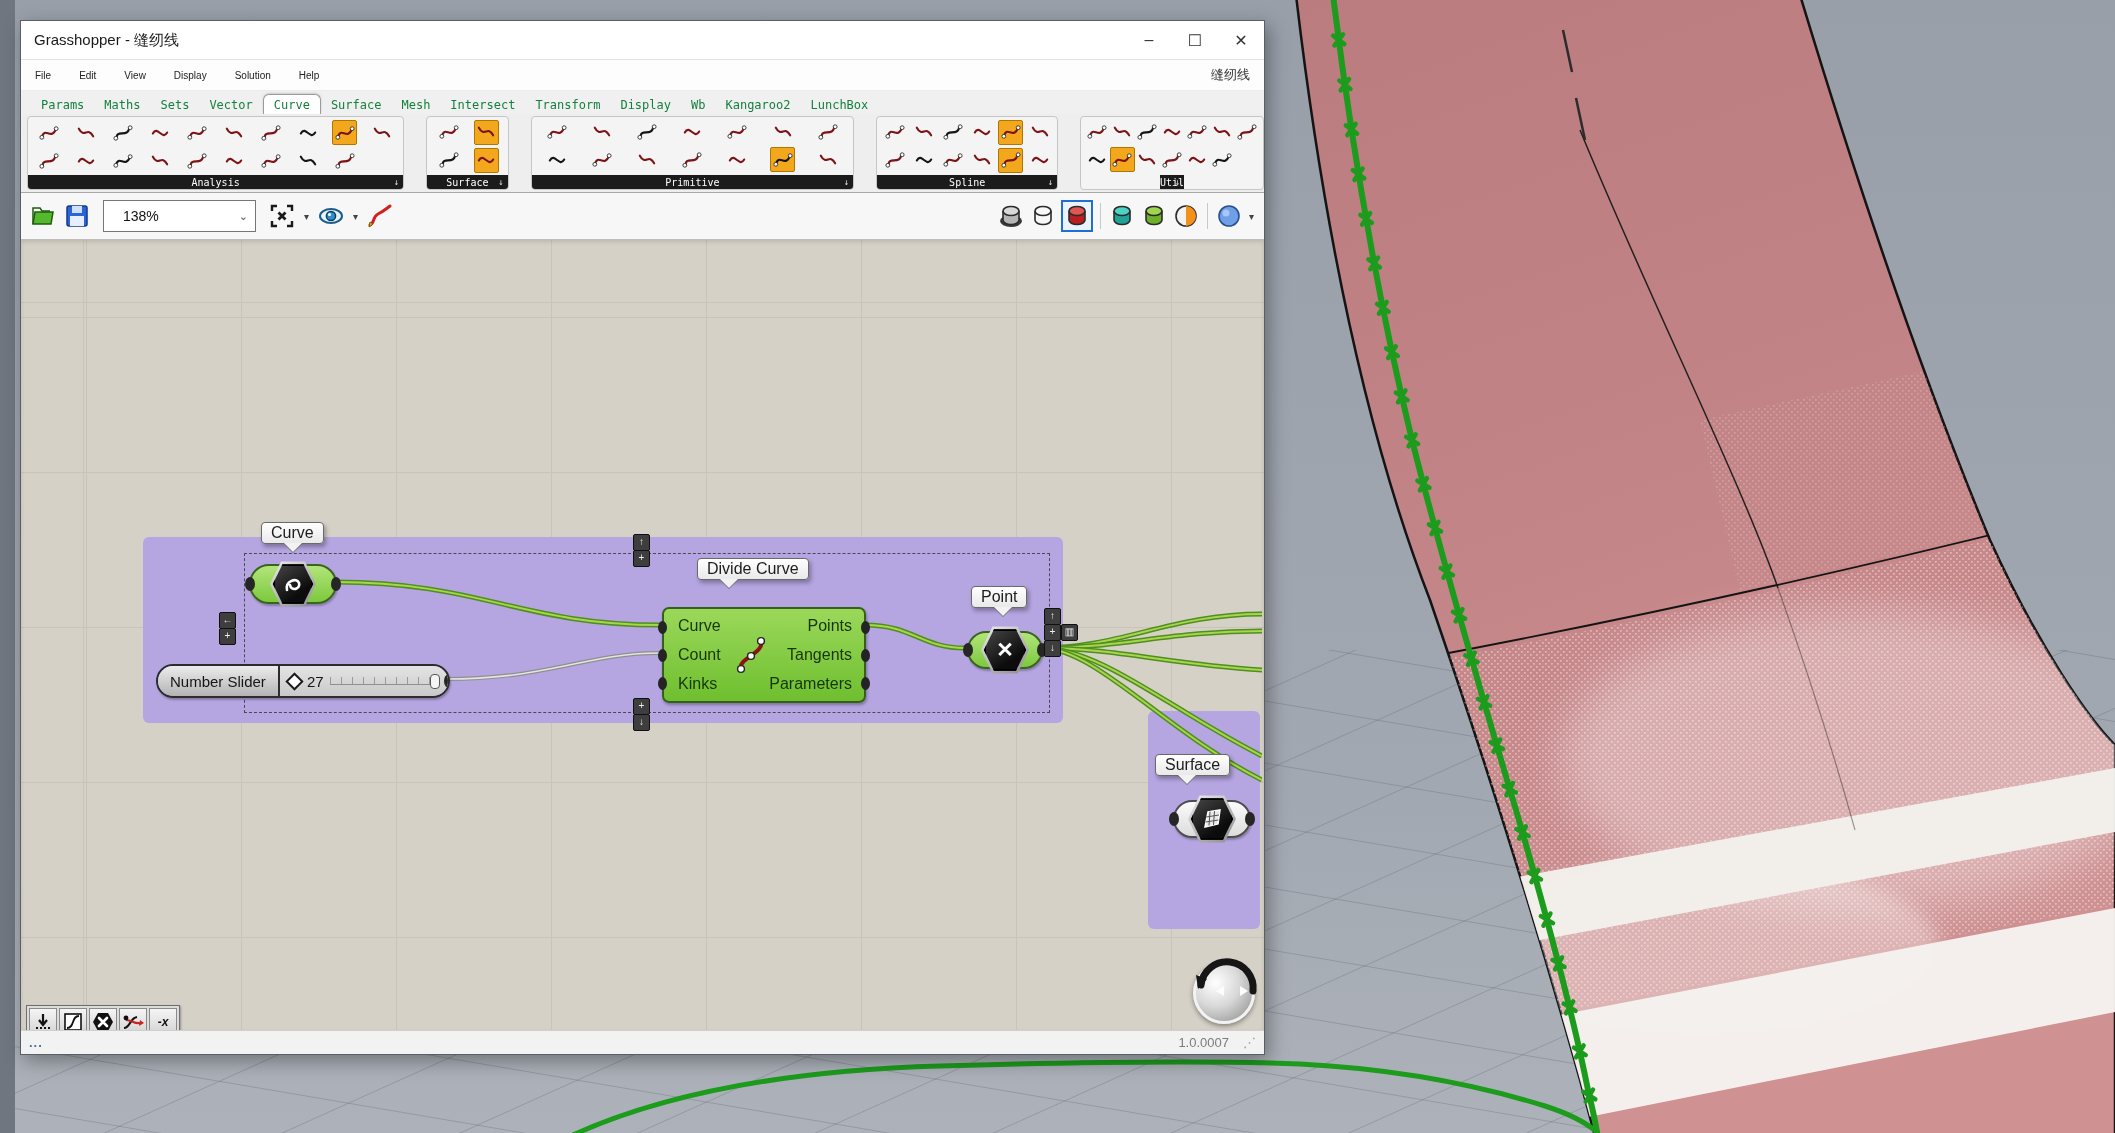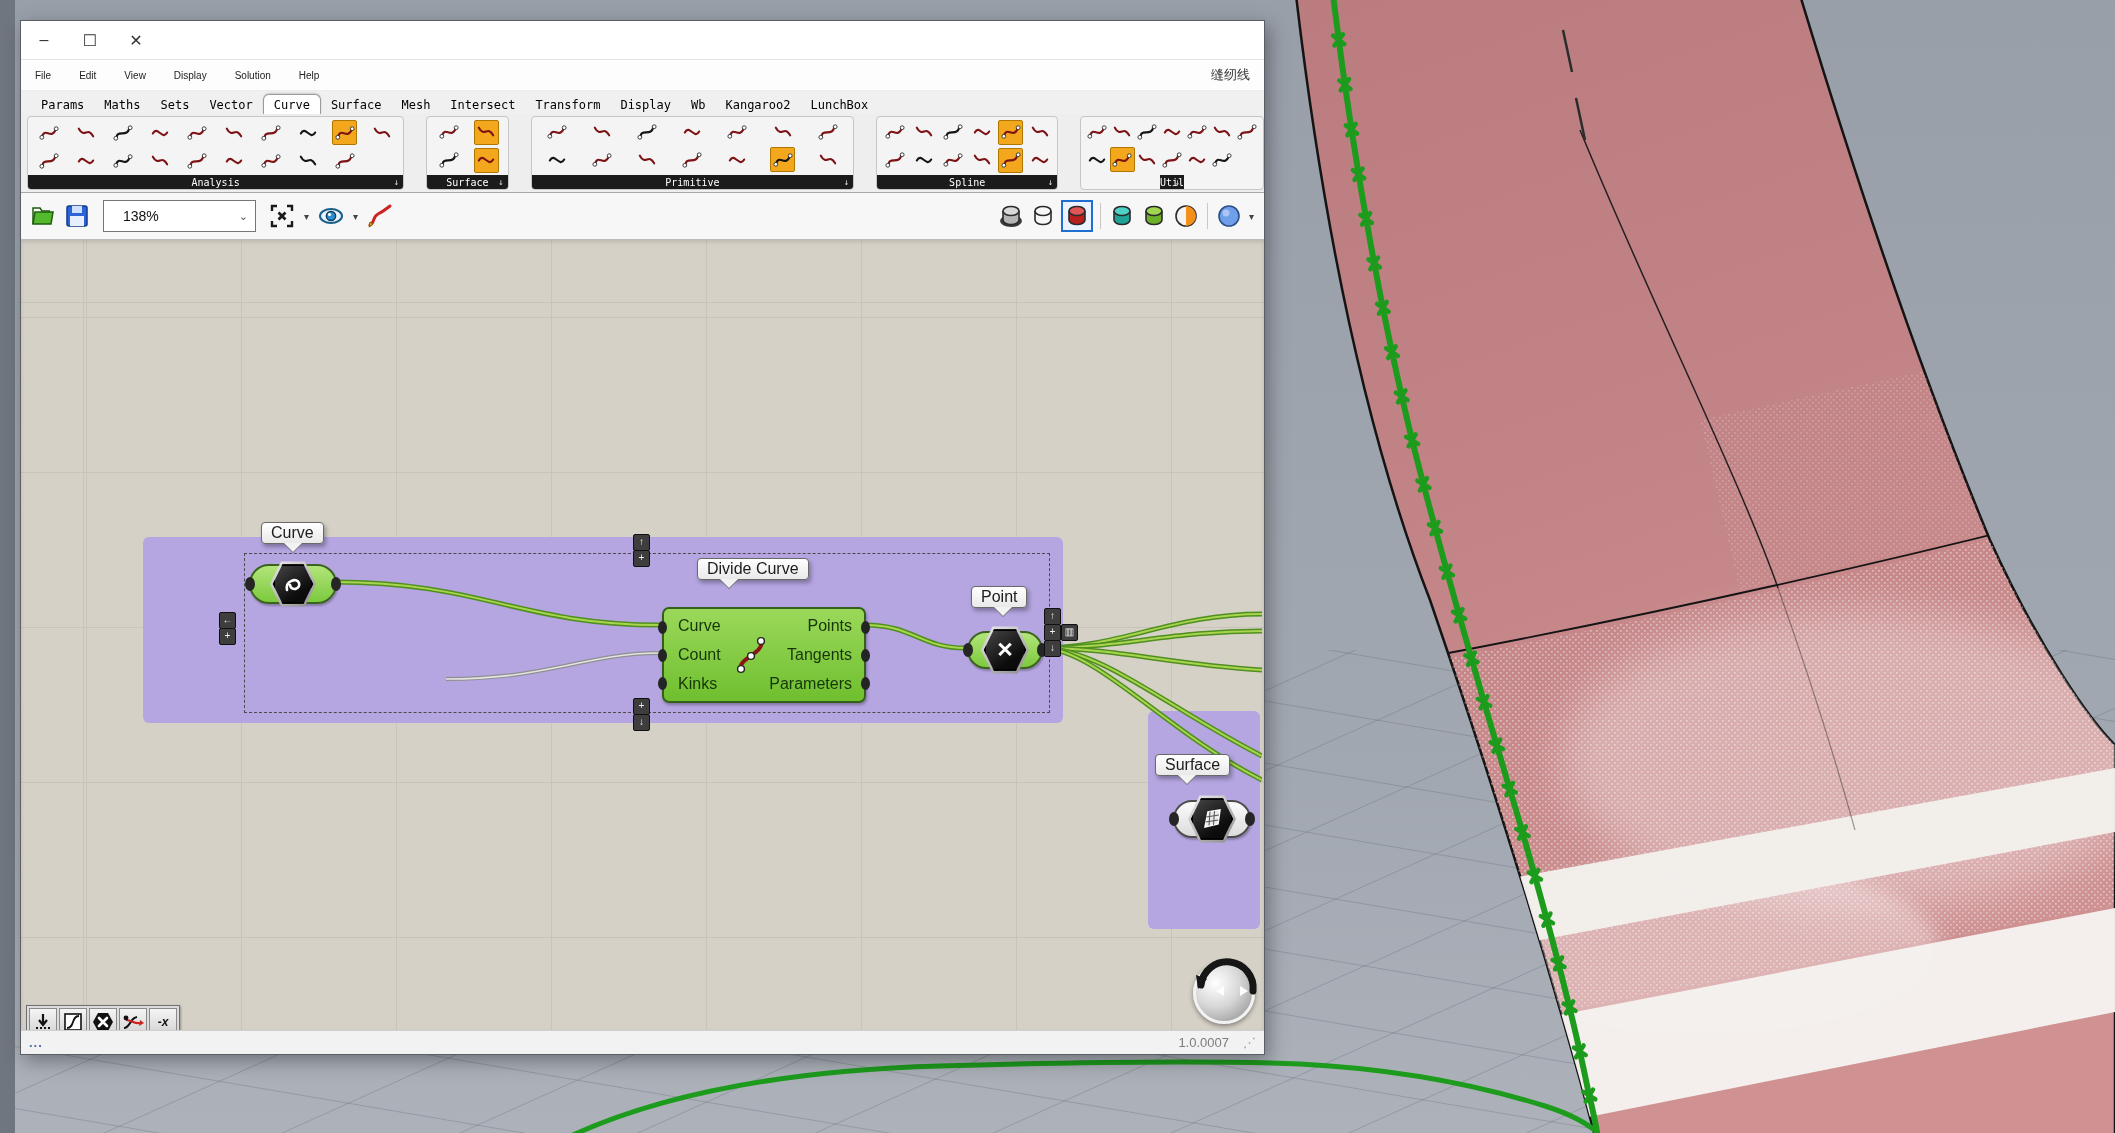--- a/index.html
+++ b/index.html
@@ -18,21 +18,21 @@
   .winbtn{width:46px;height:100%;display:flex;align-items:center;justify-content:center;
     font-size:16px;color:#333;cursor:default;}
   #menubar{height:30px;background:#fdfdfd;display:flex;align-items:center;border-bottom:1px solid #ececec;}
   .menu-item{font-size:10px;color:#222;padding:0 14px;}
   #menubar .spacer{flex:1;}
   #menu-right{font-size:13px;color:#333;padding-right:14px;}
 
   
   #tabstrip{height:23px;background:#f0f0f0;display:flex;align-items:flex-end;padding-left:10px;
     font-family:"DejaVu Sans Mono",monospace;}
-  .tab{font-size:12px;color:#000000;padding:3px 10px 2px;position:relative;}
+  .tab{font-size:12px;color:#15803d;padding:3px 10px 2px;position:relative;}
   .tab.active{background:#fff;border:1px solid #9a9a9a;border-bottom:none;border-radius:6px 6px 0 0;
     box-shadow:0 -1px 2px rgba(0,0,0,.15);z-index:2;}
   #ribbon{height:74px;background:#eee;border-bottom:1px solid #a8a8a8;display:flex;gap:22px;
     padding:2px 0 2px 6px;align-items:stretch;}
   .rgroup{background:#f4f4f4;border:1px solid #c6c6c6;border-radius:4px;display:flex;
     flex-direction:column;overflow:hidden;}
   .rgroup .icons{flex:1;display:grid;align-items:center;justify-items:center;padding:1px 3px;}
   .ricon{width:23px;height:23px;display:flex;align-items:center;justify-content:center;border-radius:2px;}
   .ricon.accent{background:#f3a71c;border:1px solid #b07700;}
   .gbar{height:14px;background:#1b1b1b;color:#fff;font-family:"DejaVu Sans Mono",monospace;
@@ -271,20 +271,21 @@
       <line x1="1593.0082980041027" y1="1089.652748639645" x2="1585.6760281677723" y2="1101.57894081348"></line>
       <line x1="1583.37906699902" y1="1091.9497098083973" x2="1595.305259172855" y2="1099.2819796447277"></line>
     </g>
 
   <rect x="0" y="0" width="15" height="1133" fill="#707680"></rect>
 </svg>
 
 <div id="gh-window">
 
   <div id="titlebar">
+    <span class="title">Grasshopper - 缝纫线</span>
     <span class="winbtn">–</span>
     <span class="winbtn">☐</span>
     <span class="winbtn">✕</span>
   </div>
 
   <div id="menubar">
     <span class="menu-item">File</span>
     <span class="menu-item">Edit</span>
     <span class="menu-item">View</span>
     <span class="menu-item">Display</span>
@@ -848,20 +849,31 @@
         <div class="hex" style="width:42px;height:42px;">
           <svg width="26" height="26" viewBox="0 0 26 26">
                 <path d="M7,19 C5,10 17,6 19,12 C21,18 11,21 10,14" fill="none" stroke="#fff" stroke-width="2.6" stroke-linecap="round"></path>
               </svg>
         </div>
           </div>
         </div>
     </div>
     <div class="balloon" style="left:240px;top:282px;">Curve</div>
 
+    <div id="slider" style="left:135px;top:424px;width:290px;height:30px;">
+      <div class="name">Number Slider</div>
+      <div class="val">
+        <span class="diamond"></span>
+        <span>27</span>
+        <span class="track">
+          <span class="grip"></span>
+        </span>
+      </div>
+      <span class="nub out"></span>
+    </div>
 
     <div id="divide" style="left:641px;top:367px;width:200px;height:92px;">
       <div class="col in">
         <span class="lbl">Curve</span>
         <span class="lbl">Count</span>
         <span class="lbl">Kinks</span>
       </div>
       <div class="col" style="justify-content:center;align-items:center;flex:0 0 36px;">
         <svg width="32" height="44" viewBox="0 0 32 44">
           <path d="M6,36 C2,26 30,20 26,8" fill="none" stroke="#8d1414" stroke-width="4"></path>

